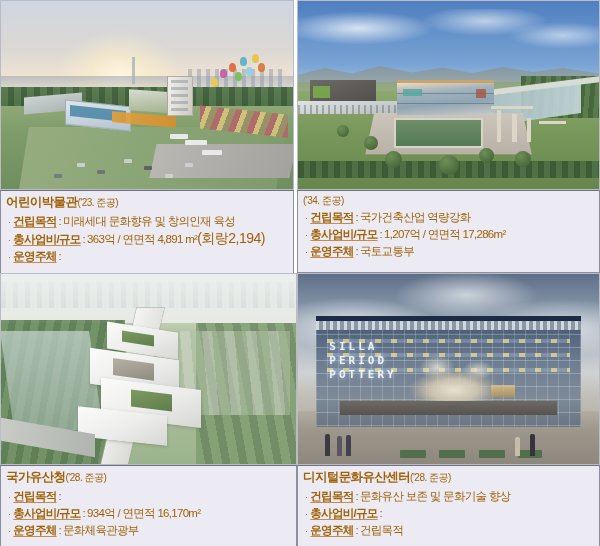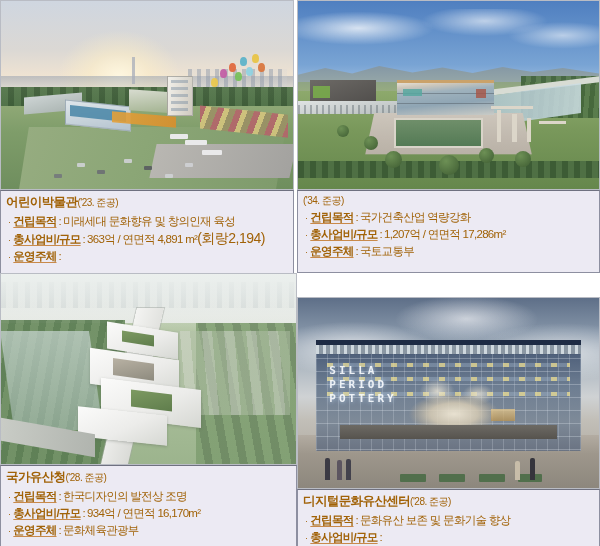--- a/index.html
+++ b/index.html
@@ -208,21 +208,21 @@
   .cap li .bul{flex:0 0 auto;margin:0 3px 0 2px;font-size:9px;line-height:16px;}
   .cap li .lab{font-weight:bold;}
   .cap li .lab.u{text-decoration:underline;text-decoration-color:#c98a4b;text-decoration-style:solid;text-underline-offset:2px;}
   .cap li .sep{margin:0 2px;}
   .cap li .val{font-weight:normal;}
   .cap .paren{font-size:14px;letter-spacing:-.5px;}
 
   .tl .render{height:190px;}
   .tr .render{height:190px;}
   .bl .render{height:192px;}
-  .br .render{height:192px;margin-top:24px;}
+  .br .render{height:192px;}
 </style>
 </head>
 <body>
 
 <div class="grid">
 
   <div class="quad tl">
     <div class="quad-inner">
       <div class="render">
         <div class="scene s1">
@@ -377,21 +377,20 @@
       <div class="cap">
         <div class="title-line">
           <span class="title">국가유산청</span>
             <span class="note">('28. 준공)</span>
         </div>
         <ul>
           <li>
             <span class="bul">·</span>
             <span class="lab u">건립목적</span>
             <span class="sep">:</span>
-            <span class="val">한국디자인의 발전상 조명</span>
           </li>
           <li>
             <span class="bul">·</span>
             <span class="lab u">총사업비/규모</span>
             <span class="sep">:</span>
             <span class="val">934억 / 연면적 16,170m²</span>
           </li>
           <li>
             <span class="bul">·</span>
             <span class="lab u">운영주체</span>

